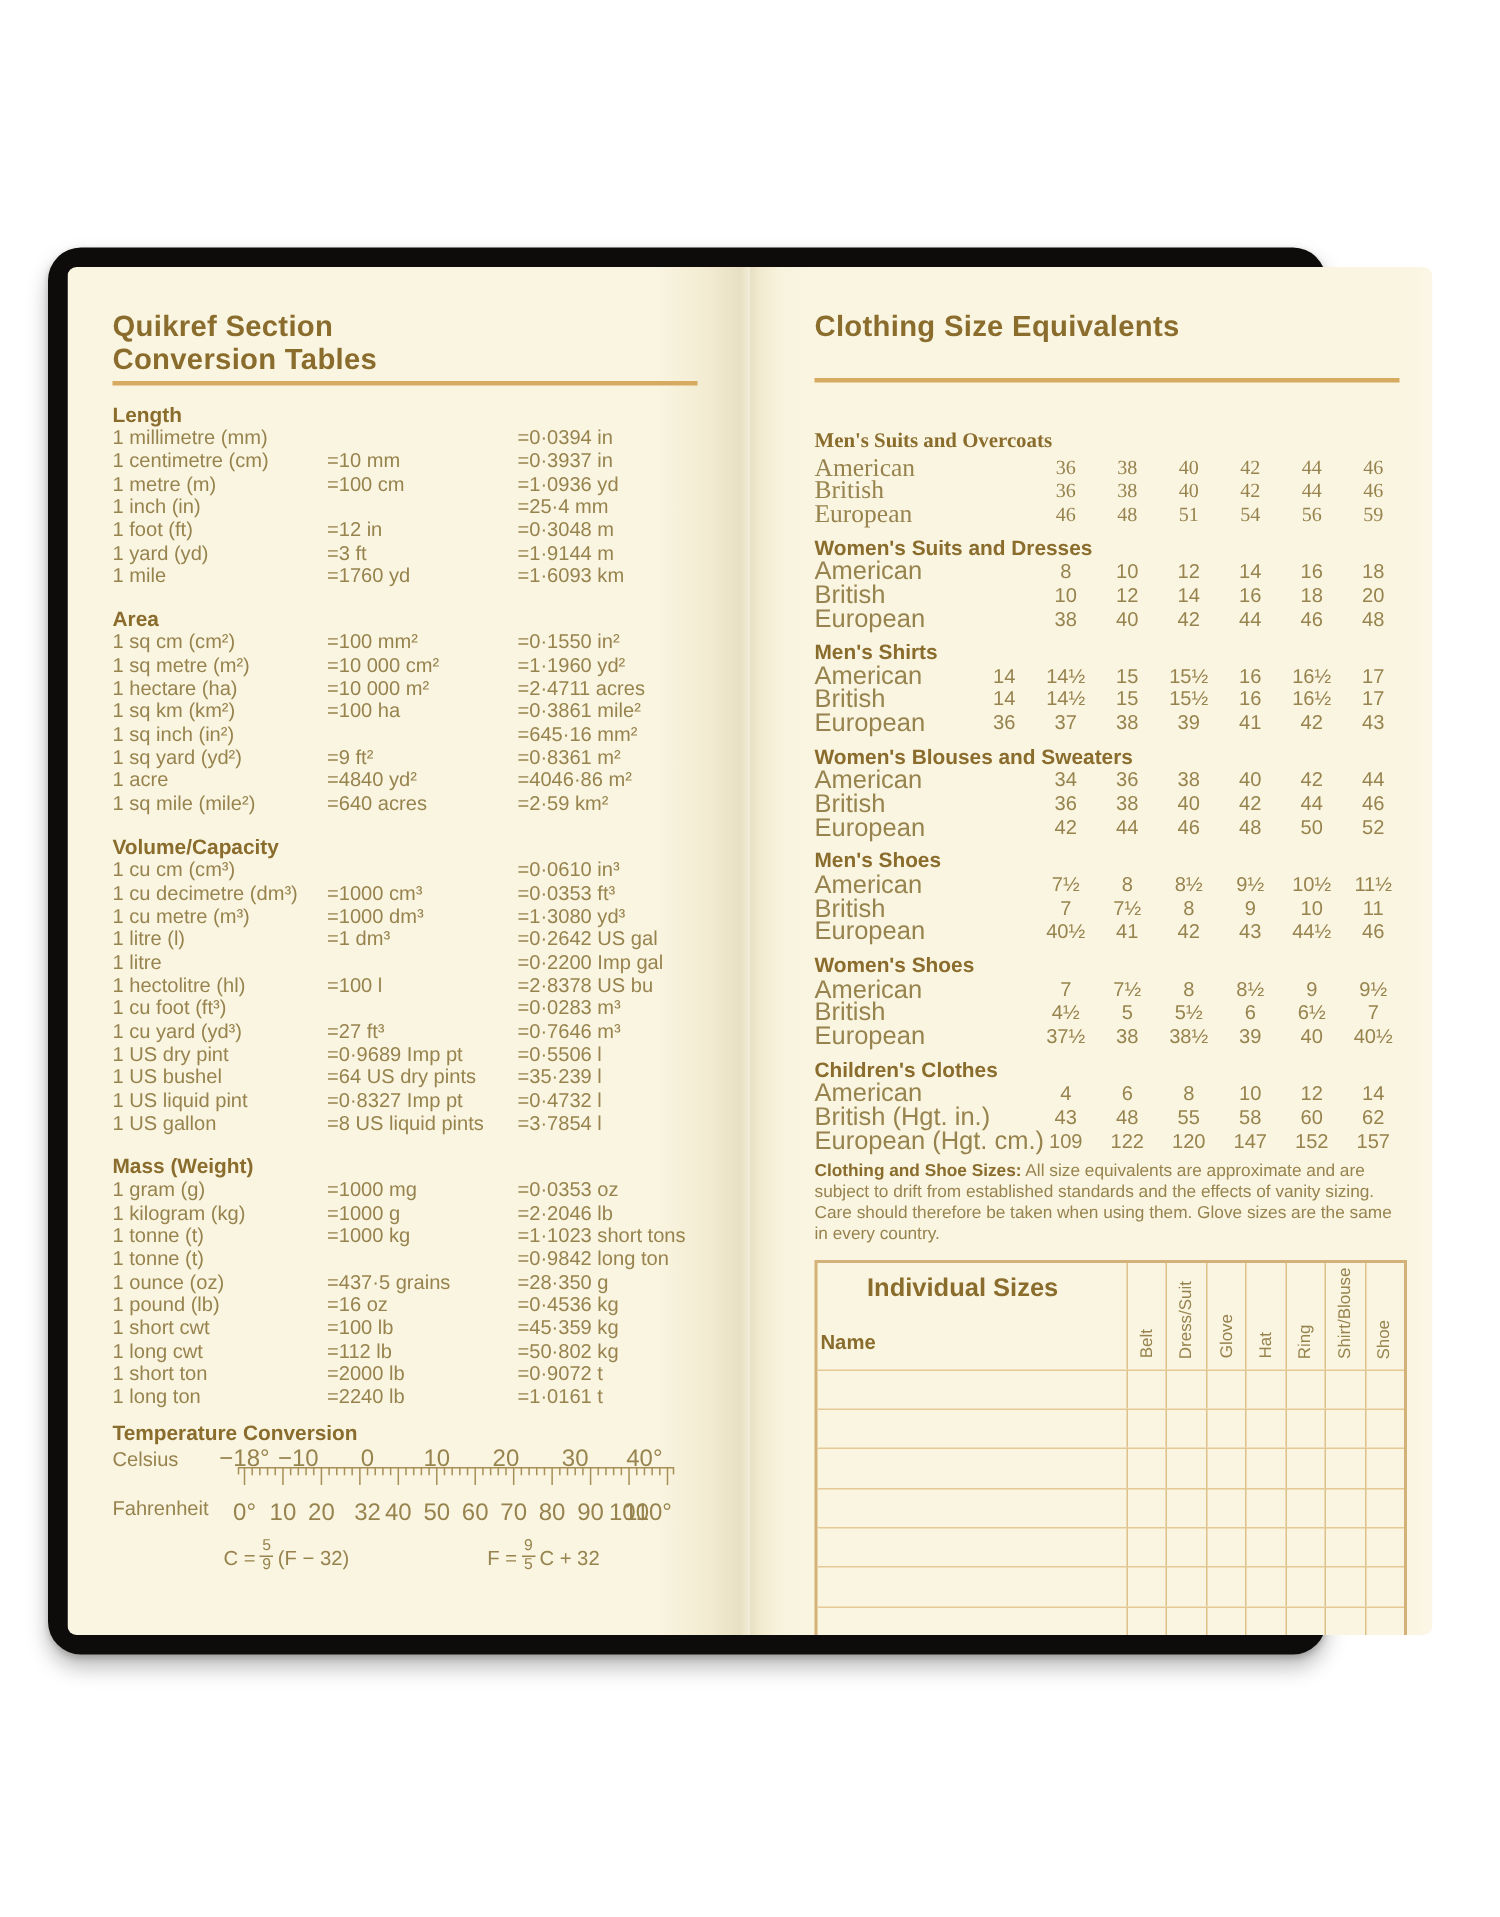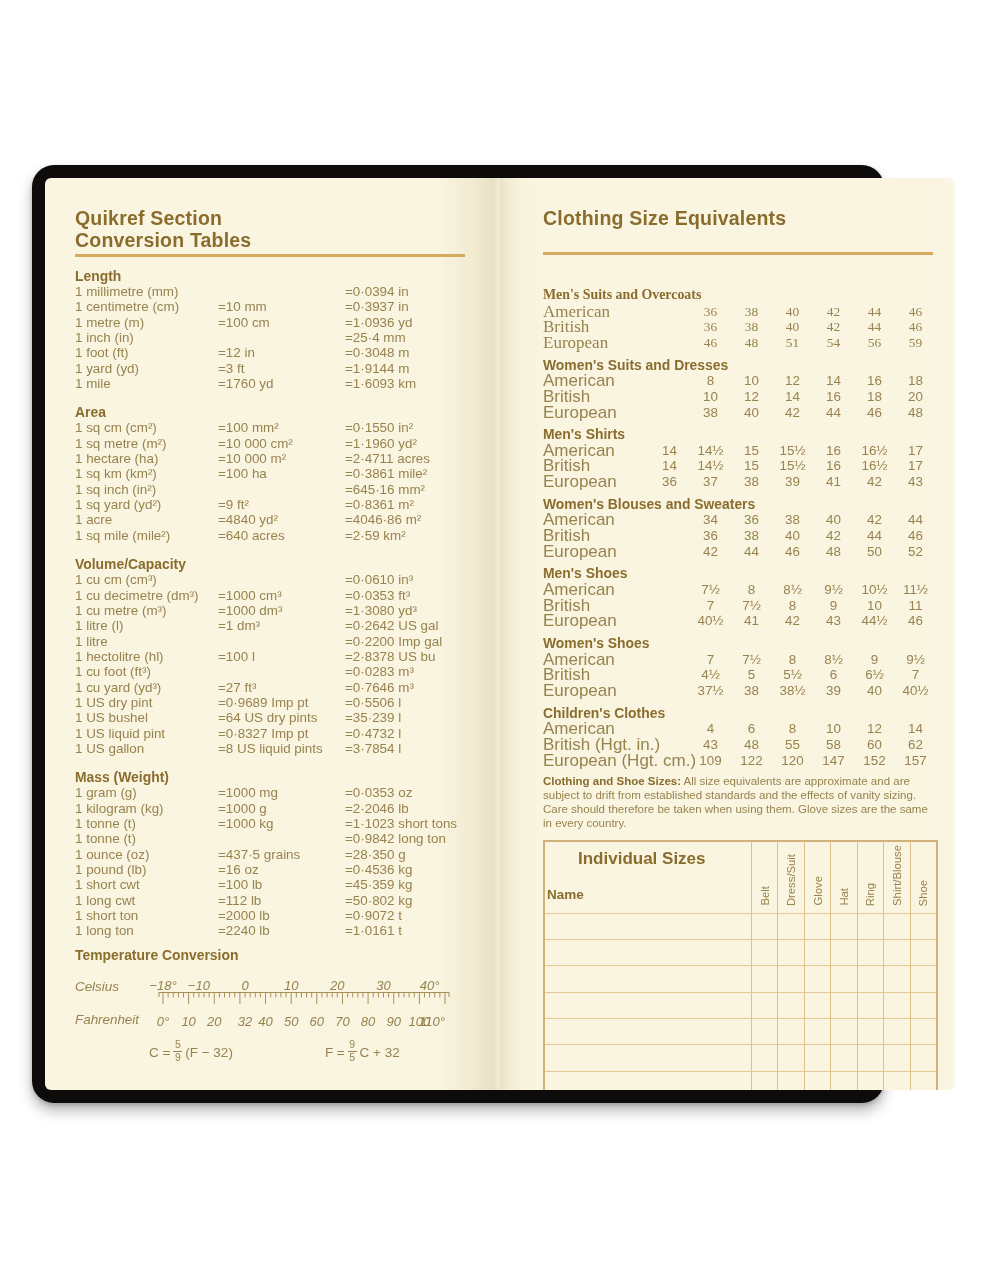--- a/index.html
+++ b/index.html
@@ -34,26 +34,26 @@
 
   
   .conv-section{margin-top:13px;}
   .conv-section.first{margin-top:11px;}
   .sec-head{font-size:13.9px;line-height:16px;font-weight:bold;color:#8a6c2d;}
   .conv-row{display:grid;grid-template-columns:143px 127px 1fr;width:395px;}
   .conv-cell{font-size:13.4px;line-height:15.35px;color:#97834e;white-space:nowrap;overflow:visible;}
 
   
   .temp-section{margin-top:8px;}
-  .temp-scale{position:relative;height:52px;margin-top:15px;font-style:italic;}
+  .temp-scale{position:relative;height:52px;margin-top:1px;}
   .scale-word{position:absolute;left:0;font-size:13.4px;color:#97834e;}
   .scale-word.c{top:1px;}
   .scale-word.f{top:34px;}
   .ruler-zone{position:absolute;left:83px;top:0;width:292px;height:52px;}
-  .tick-label{position:absolute;font-size:13px;color:#97834e;transform:translateX(-50%);white-space:nowrap;}
+  .tick-label{position:absolute;font-size:16px;color:#97834e;transform:translateX(-50%);white-space:nowrap;}
   .tick-label.c{top:0;}
   .tick-label.f{top:36px;}
   .ruler-svg{position:absolute;left:0;top:13px;}
   .formulas{display:flex;gap:92px;margin:11px 0 0 74px;font-size:13.5px;color:#97834e;align-items:center;}
   .formula{white-space:nowrap;display:inline-flex;align-items:center;}
   .frac{display:inline-flex;flex-direction:column;align-items:center;font-size:10.5px;line-height:9.5px;margin:0 3px;position:relative;top:-1px;}
   .fnum{border-bottom:1px solid #97834e;padding:0 1.5px 1.5px;}
   .fden{padding-top:1.5px;}
 
   

